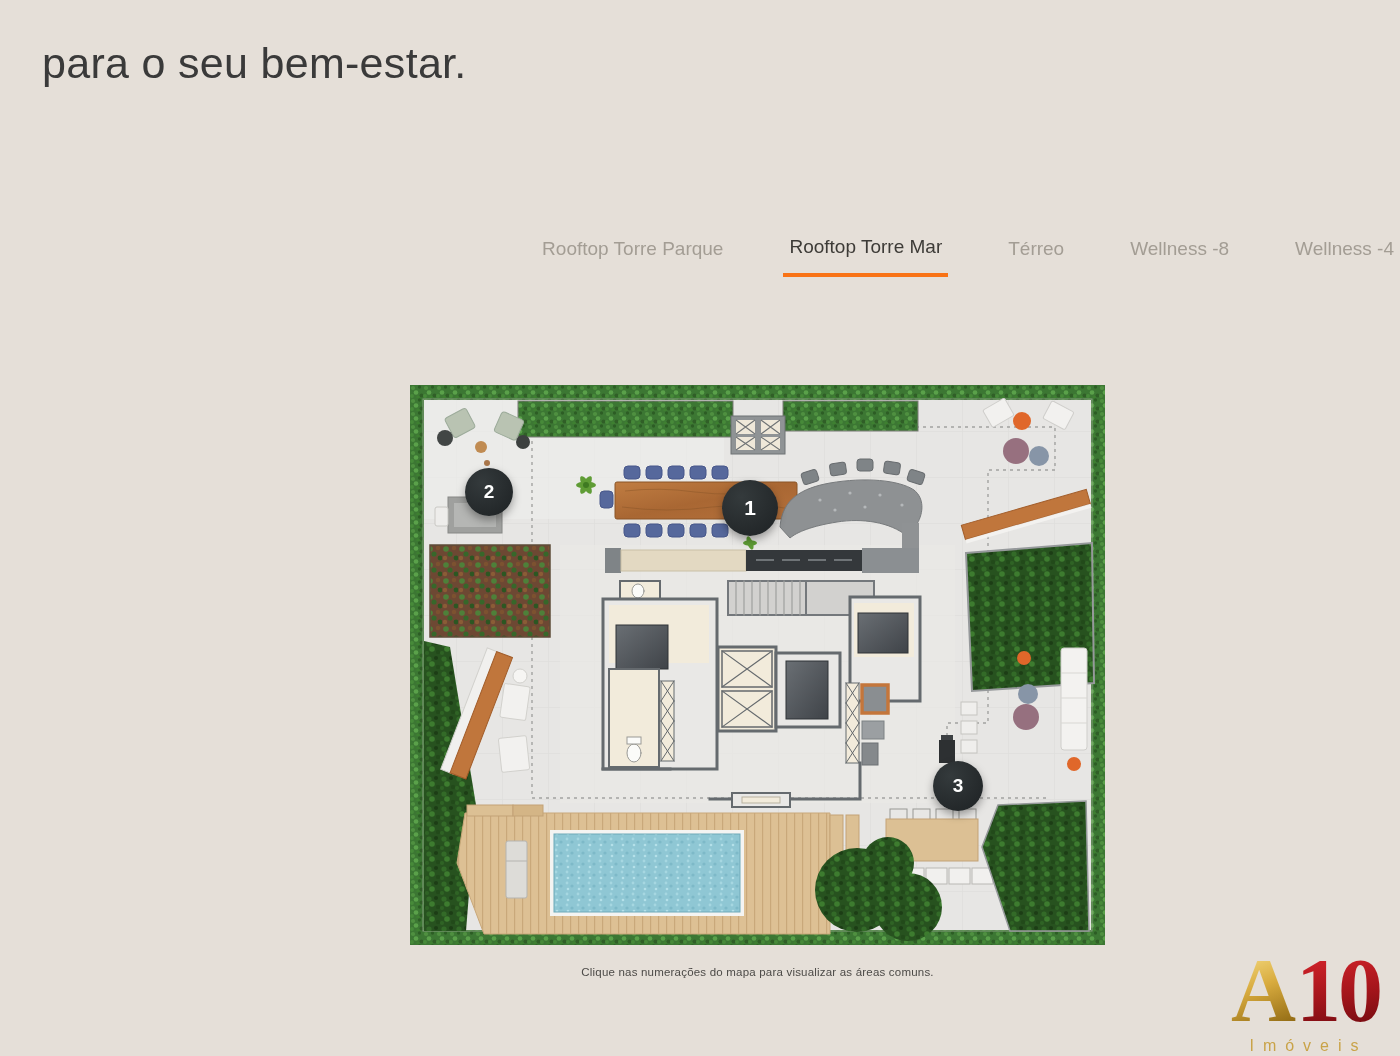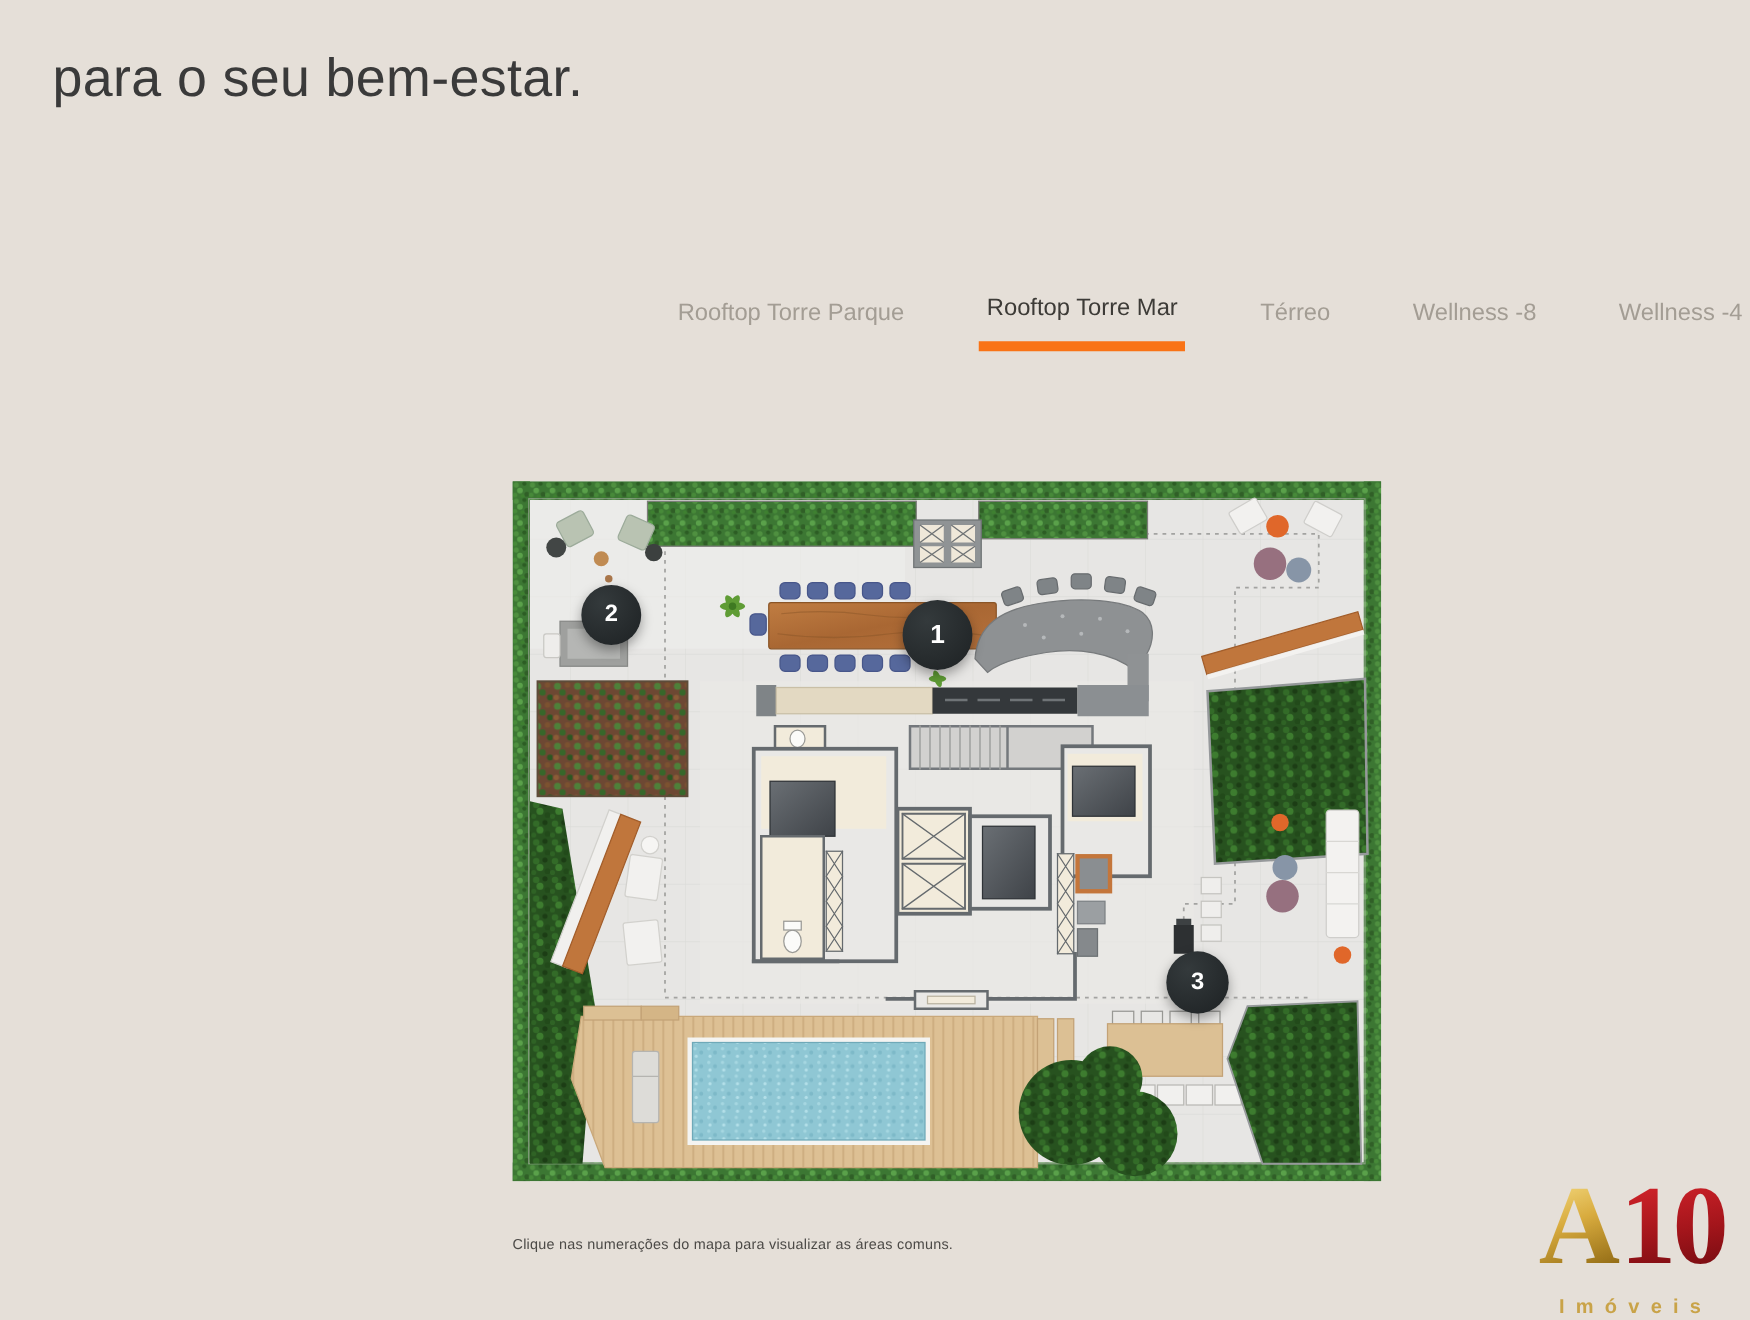--- a/index.html
+++ b/index.html
@@ -13,47 +13,47 @@
   }
   .page-title span{display:block;}
   .tabs{
     position:absolute;top:235px;left:0;width:100%;
     display:flex;justify-content:flex-end;gap:54px;
   }
   .tab{
     font-size:19px;color:#a39d94;padding-bottom:15px;cursor:pointer;
     background:none;border:none;font-family:inherit;
   }
-  .tab.active{color:#3d3b37;font-weight:500;border-bottom:8px solid #f97316;}
+  .tab.active{color:#3d3b37;font-weight:500;border-bottom:4px solid #f97316;}
   .plan{position:absolute;left:410px;top:385px;width:695px;height:560px;}
   .plan svg{position:absolute;left:0;top:0;}
   .marker{
     position:absolute;border-radius:50%;border:none;cursor:pointer;
     background:radial-gradient(circle at 35% 30%,#343a3c,#1d2123);
     color:#fff;font-weight:700;font-family:inherit;
     display:flex;align-items:center;justify-content:center;
     box-shadow:0 4px 9px rgba(0,0,0,.35);
   }
   .caption{
-    position:absolute;left:410px;top:978px;width:695px;
+    position:absolute;left:410px;top:954px;width:695px;text-align:center;
     font-size:11.5px;color:#4c4a47;letter-spacing:.2px;
   }
   .logo{
     position:absolute;right:20px;bottom:2px;text-align:center;
     font-family:"Liberation Serif",serif;line-height:1;
   }
   .logo-main span{
     display:inline-block;font-size:90px;font-weight:700;
     -webkit-background-clip:text;background-clip:text;color:transparent;
     -webkit-text-fill-color:transparent;
   }
   .logo-a{background-image:linear-gradient(160deg,#f6dd85 8%,#d8ab3e 45%,#8a6410 92%);}
   .logo-10{background-image:linear-gradient(170deg,#d2232a 12%,#a3151b 55%,#6e0a0f 95%);letter-spacing:-3px;margin-top:32px;}
   .logo-sub{
-    margin-top:12px;font-size:16px;font-weight:700;letter-spacing:9px;
+    margin-top:2px;font-size:16px;font-weight:400;letter-spacing:9px;
     color:#c9a348;padding-left:6px;font-family:"Liberation Sans",sans-serif;
   }
 </style>
 </head>
 <body>
 
 <h1 class="page-title">
   <span>para o seu bem-estar.</span>
 </h1>
 

